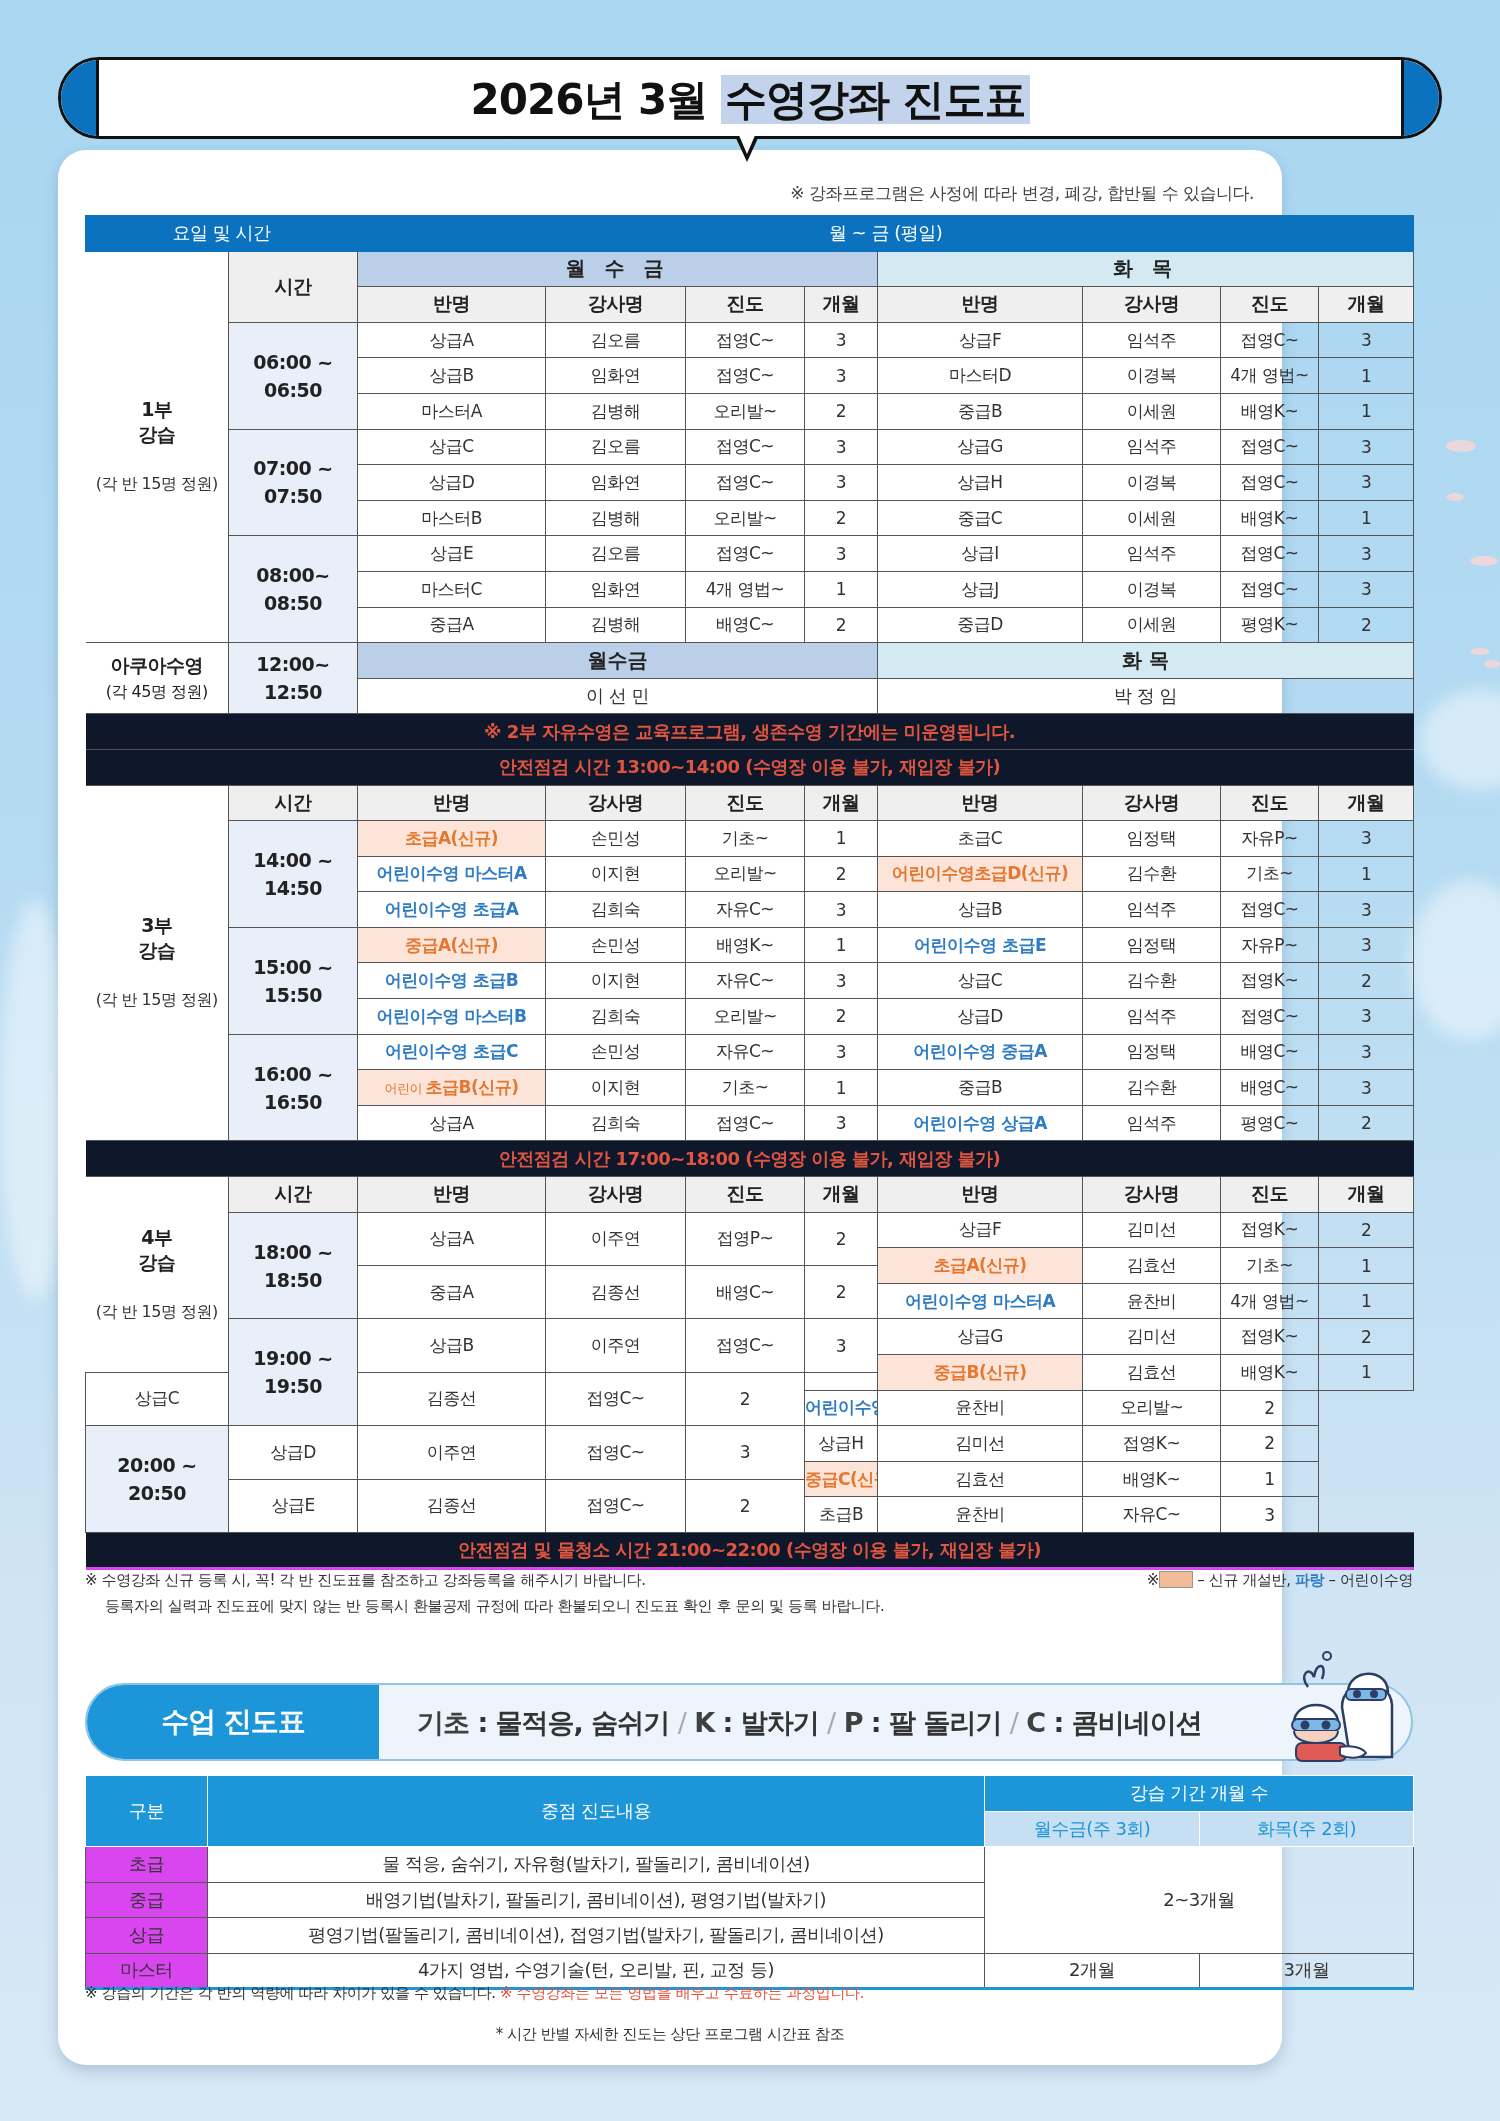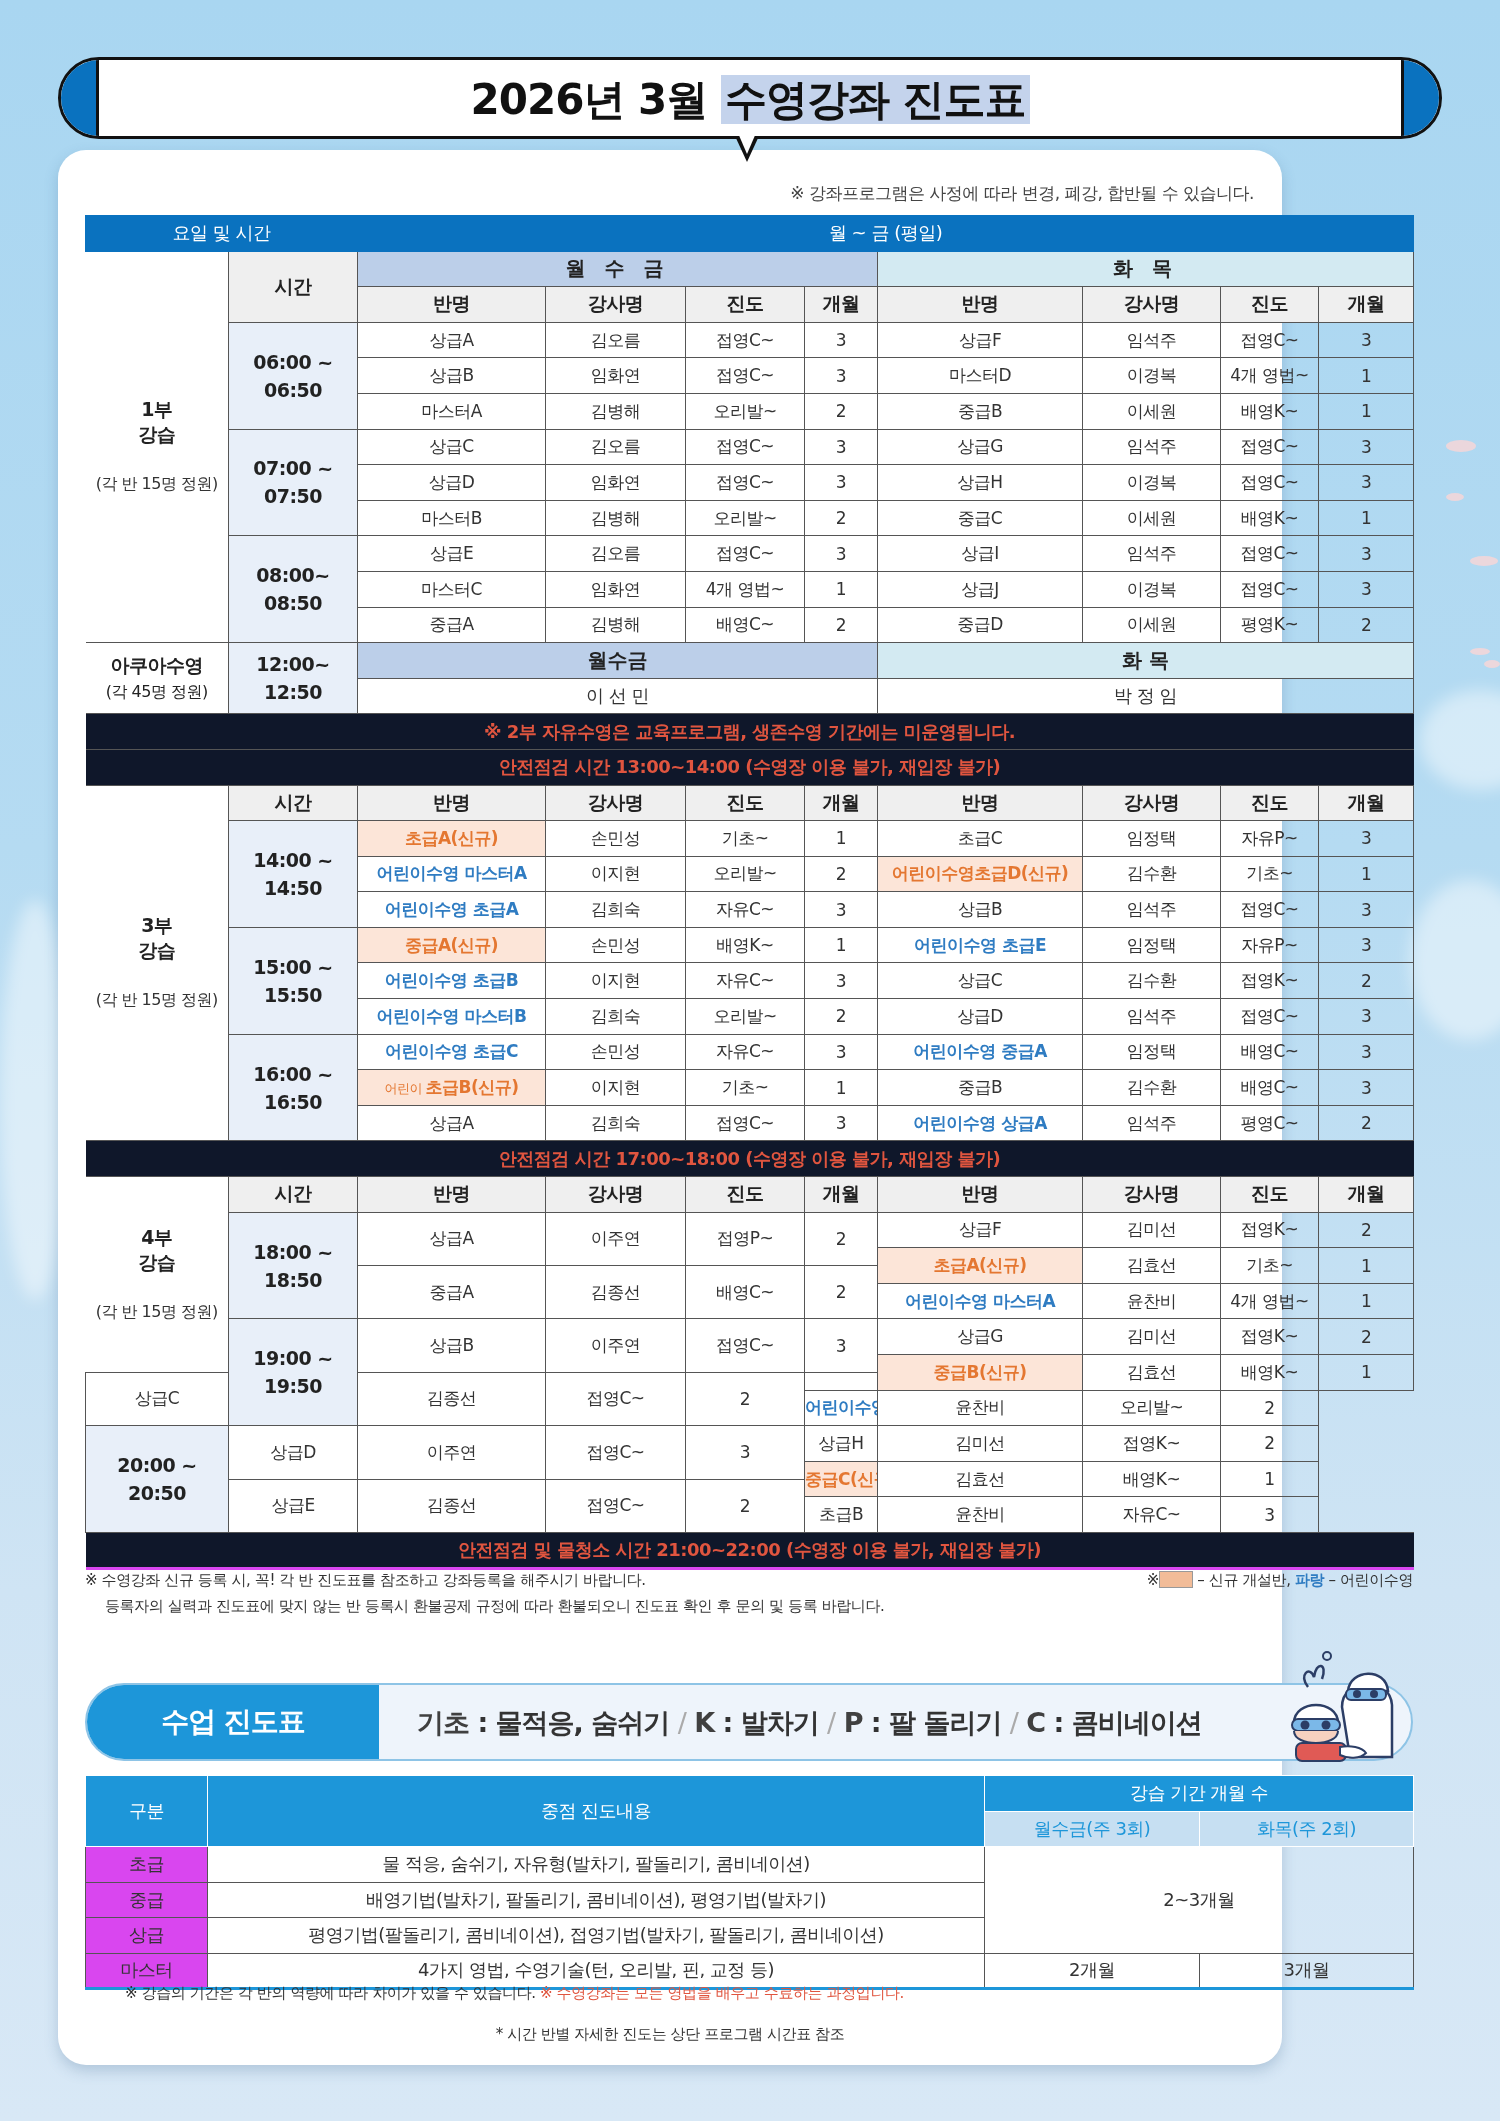--- a/index.html
+++ b/index.html
@@ -95,21 +95,21 @@
   .mascot { position: absolute; left: 1222px; top: 1497px; width: 130px; height: 120px; }
 
   
   .prog { left: 27px; top: 1625px; width: 1328px; }
   .prog td, .prog th { font-size: 18px; }
   .prog .hb { background: #1d96d9; color: #fff; border-color: #fff; }
   .prog .hsub { background: #c6dff2; color: #1d96d9; border-color: #fff; }
   .prog .lab { background: #d946ef; }
   .prog tr { height: 35.5px; }
 
-  .bottom-note { position: absolute; left: 27px; top: 1834px; font-size: 15px; color: #333; letter-spacing: -0.4px; margin-left: 40px; }
+  .bottom-note { position: absolute; left: 27px; top: 1834px; font-size: 15px; color: #333; letter-spacing: -0.4px; }
   .bottom-note .red { color: #e0553f; }
   .ref-note { position: absolute; left: 0; right: 0; top: 1875px; text-align: center; font-size: 15px; color: #333; letter-spacing: -0.4px; }
 </style>
 </head>
 <body>
 
 <div class="petal" style="left:1446px;top:440px;width:30px;height:12px;"></div>
 <div class="petal" style="left:1446px;top:493px;width:18px;height:8px;"></div>
 <div class="petal" style="left:1470px;top:556px;width:28px;height:10px;"></div>
 <div class="petal" style="left:1470px;top:648px;width:20px;height:7px;"></div>

